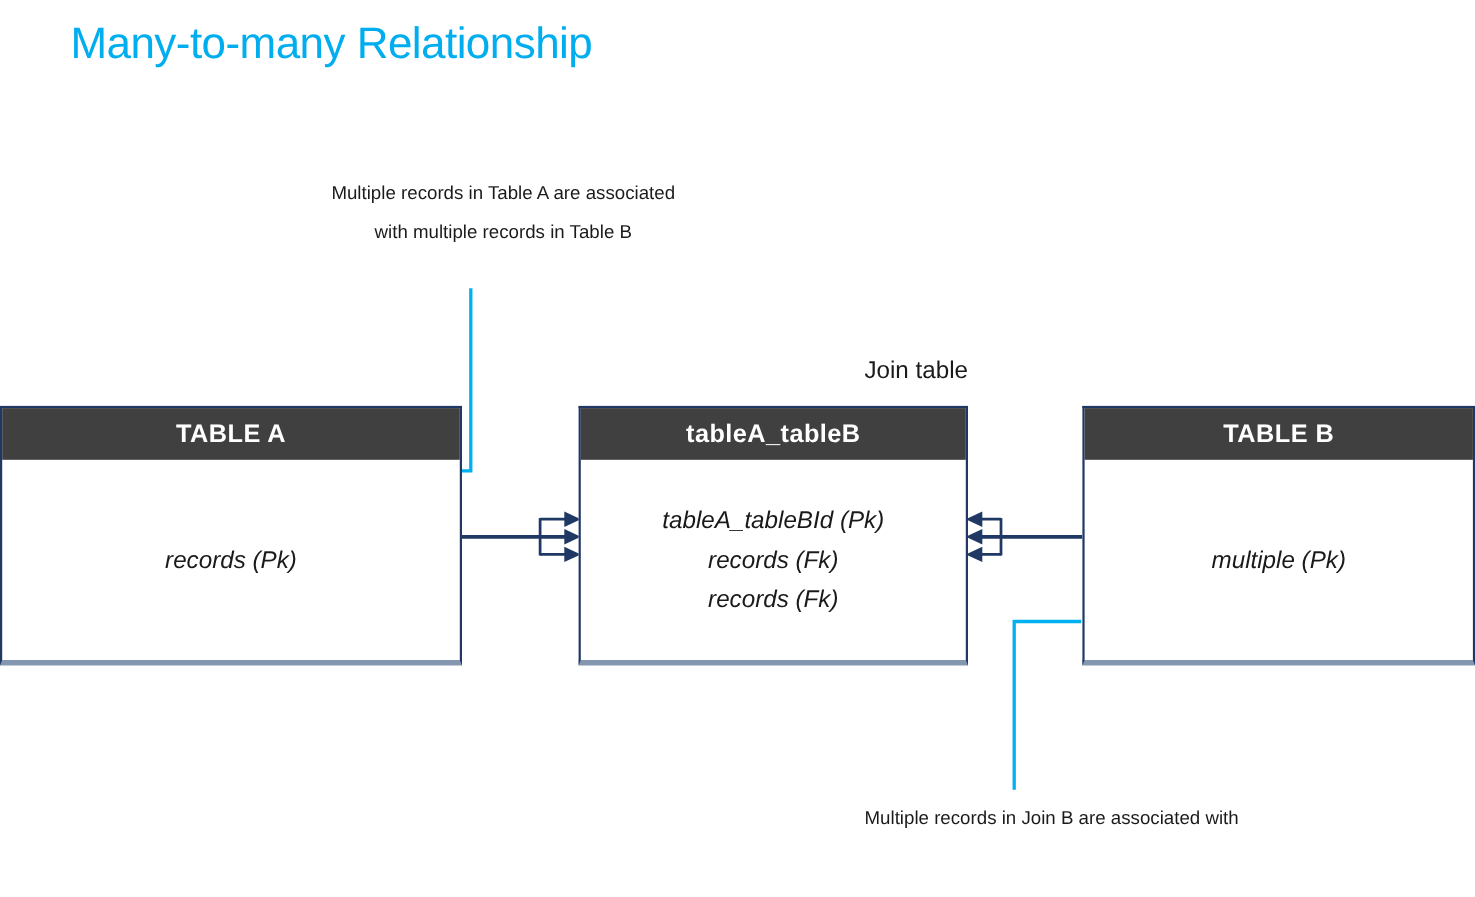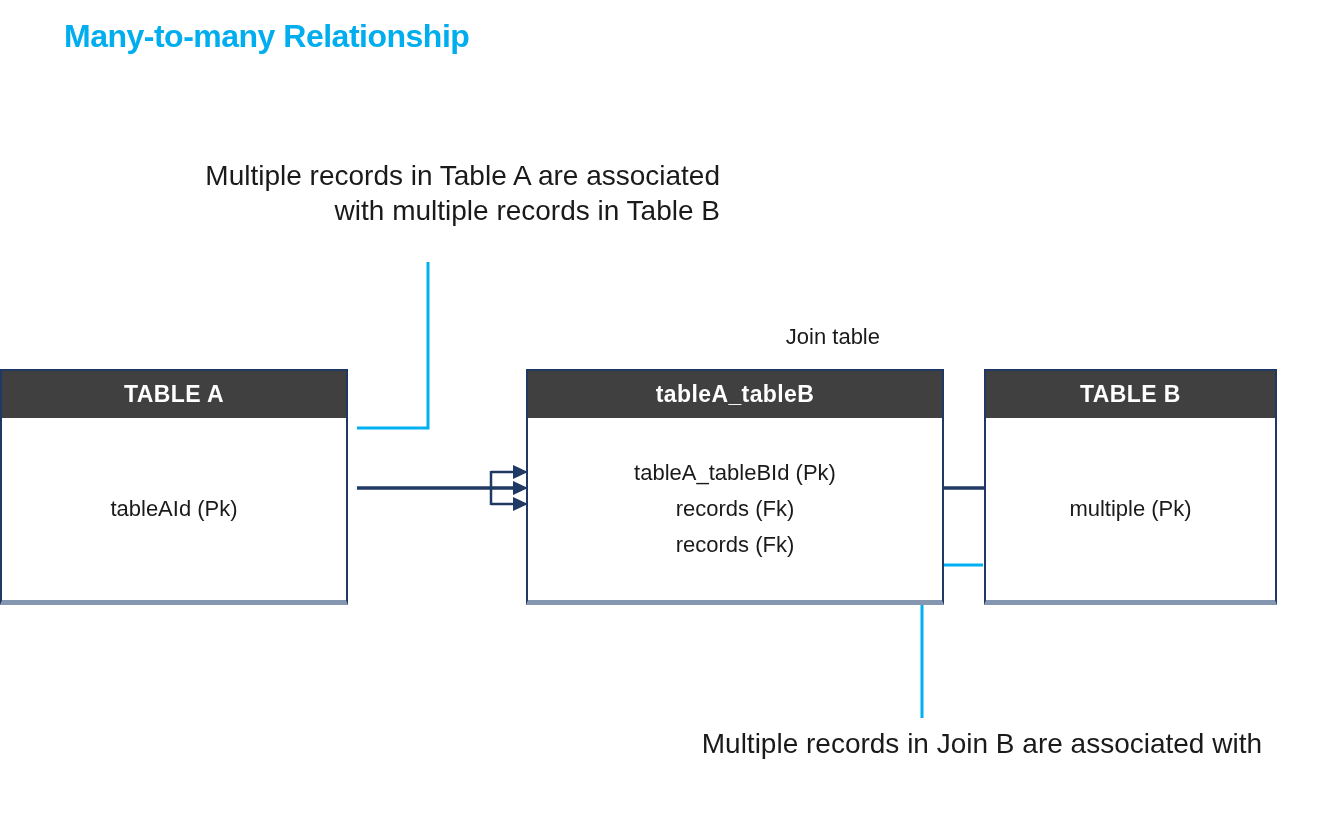--- a/index.html
+++ b/index.html
@@ -18,32 +18,32 @@
     position: relative;
     width: 1341px;
     height: 815px;
     background: #ffffff;
     overflow: hidden;
   }
   .diagram-title {
     position: absolute;
     left: 64px;
     top: 18px;
-    font-size: 32px;
-    font-weight: bold;
+    font-size: 40px;
+    font-weight: normal;
     color: var(--title-blue);
     letter-spacing: -0.5px;
     white-space: nowrap;
   }
   .annotation {
     position: absolute;
-    font-size: 28px;
+    font-size: 17px;
     line-height: 35px;
     color: var(--text-dark);
-    text-align: right;
+    text-align: center;
   }
   .annotation-top { left: 195px; top: 158px; width: 525px; }
   .annotation-bottom { left: 650px; top: 726px; width: 612px; }
   .join-label {
     position: absolute;
     left: 526px;
     top: 324px;
     width: 354px;
     text-align: right;
     font-size: 22px;
@@ -52,43 +52,44 @@
   .entity {
     position: absolute;
     top: 369px;
     height: 236px;
     background: #ffffff;
     border: 2px solid var(--box-border);
     border-bottom: 5px solid var(--box-bottom-border);
     display: flex;
     flex-direction: column;
   }
-  .entity-a { left: 0px;   width: 348px; }
-  .entity-join { left: 526px; width: 418px; }
-  .entity-b { left: 984px; width: 293px; }
+  .entity-a { left: 0px;   width: 420px; }
+  .entity-join { left: 526px; width: 354px; }
+  .entity-b { left: 984px; width: 357px; }
   .entity-header {
     height: 47px;
     background: var(--header-bg);
     color: #ffffff;
     font-weight: bold;
     font-size: 23px;
     letter-spacing: 0.4px;
     display: flex;
     align-items: center;
     justify-content: center;
     flex: 0 0 auto;
   }
   .entity-body {
     flex: 1 1 auto;
     display: flex;
     flex-direction: column;
     align-items: center;
     justify-content: center;
     font-size: 22px;
     color: var(--text-dark);
+    font-style: italic;
   }
   .entity-field { line-height: 36px; white-space: nowrap; }
   .connector-layer {
     position: absolute;
     left: 0; top: 0;
     width: 1341px;
     height: 815px;
     pointer-events: none;
   }
   .cy   { fill: none; stroke: var(--connector-cyan); stroke-width: 3; }
@@ -131,21 +132,21 @@
       <path class="nv" d="M910,472 H892 M910,504 H892"></path>
       <polygon class="arrowhead" points="878,472 893,465 893,479"></polygon>
       <polygon class="arrowhead" points="878,488 893,481 893,495"></polygon>
       <polygon class="arrowhead" points="878,504 893,497 893,511"></polygon>
     </g>
   </svg>
 
   <div class="entity entity-a">
     <div class="entity-header">TABLE A</div>
     <div class="entity-body">
-      <div class="entity-field">tableAId (Pk)</div>
+      <div class="entity-field">records (Pk)</div>
     </div>
   </div>
 
   <div class="entity entity-join">
     <div class="entity-header">tableA_tableB</div>
     <div class="entity-body">
       <div class="entity-field">tableA_tableBId (Pk)</div>
       <div class="entity-field">records (Fk)</div>
       <div class="entity-field">records (Fk)</div>
     </div>

